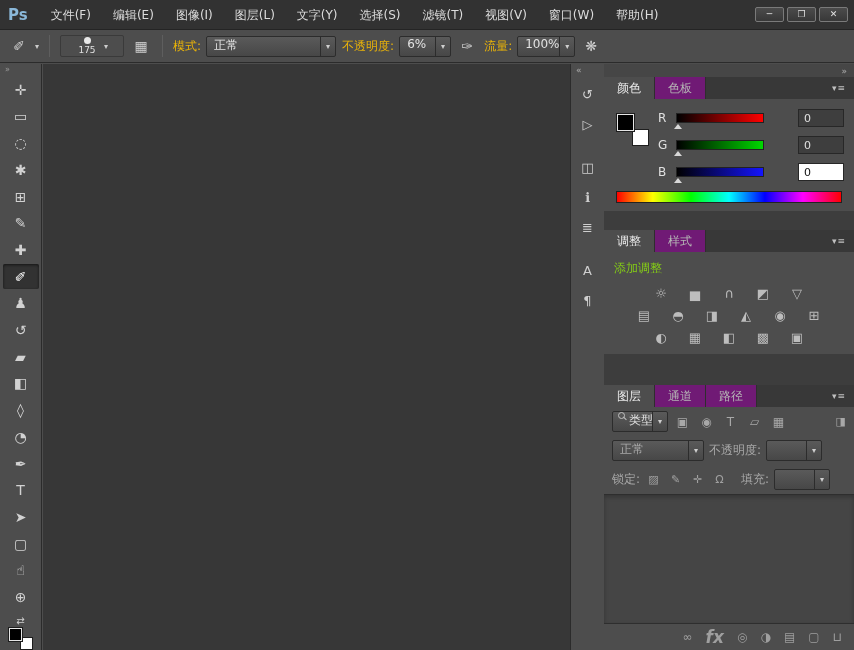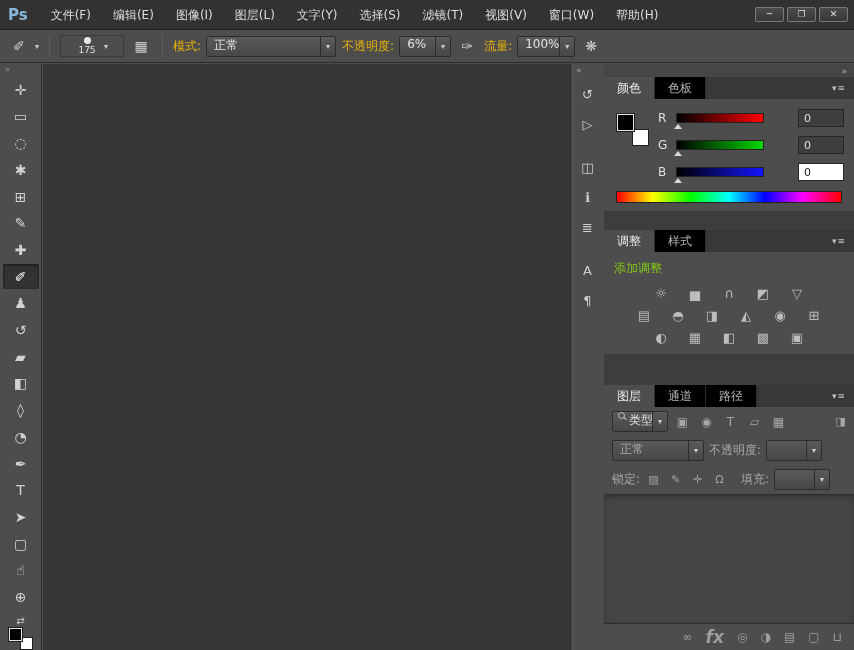--- a/index.html
+++ b/index.html
@@ -65,21 +65,21 @@
   .mini-btn.group-start { margin-top:18px; }
 
   
   .dock { position:absolute; left:604px; top:64px; right:0; bottom:0; background:#3d3d3d;
           display:flex; flex-direction:column; }
   .dock-header { height:13px; background:#464646; display:flex; justify-content:flex-end; align-items:center;
                  padding-right:7px; font-size:9px; color:#b0b0b0; }
   .panel { background:#4d4d4d; margin-bottom:19px; display:flex; flex-direction:column; }
   .tab-bar { height:22px; background:#383838; display:flex; align-items:stretch; }
   .tab { padding:0 13px; display:flex; align-items:center; font-size:12px; color:#b5b5b5;
-         background:#000000; border-right:1px solid #2e2e2e; }
+         background:#701a75; border-right:1px solid #2e2e2e; }
   .tab.active { background:#4d4d4d; color:#e9e9e9; }
   .panel-menu { margin-left:auto; display:flex; align-items:center; padding:0 8px; color:#c0c0c0;
                 font-size:9px; letter-spacing:1px; }
 
   
   .color-body { position:relative; padding:10px 10px 8px 10px; }
   .fgbg-large { position:absolute; left:13px; top:15px; width:32px; height:32px; }
   .fgbg-large .bg-sw { width:17px; height:17px; }
   .fgbg-large .fg-sw { width:17px; height:17px; }
   .channels { margin-left:44px; display:flex; flex-direction:column; gap:9px; }

